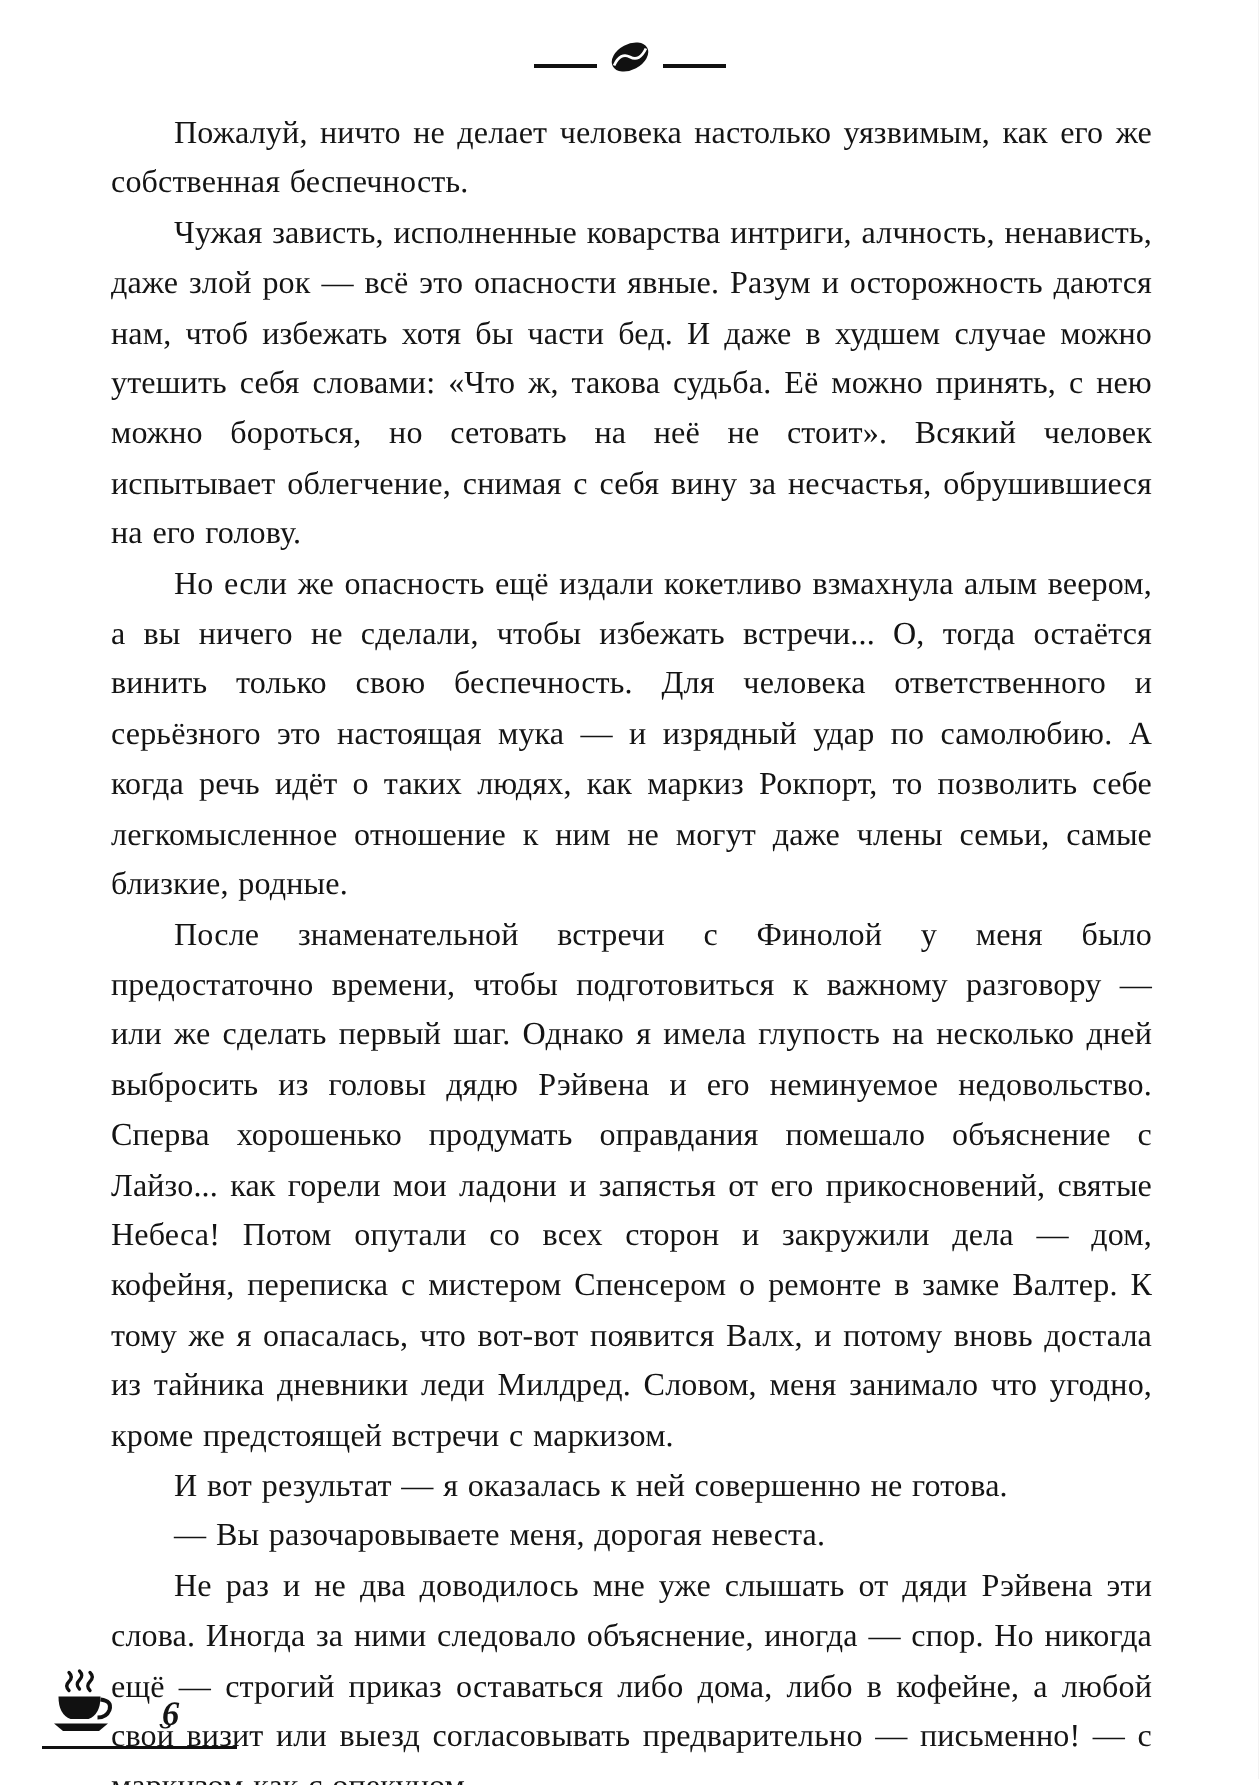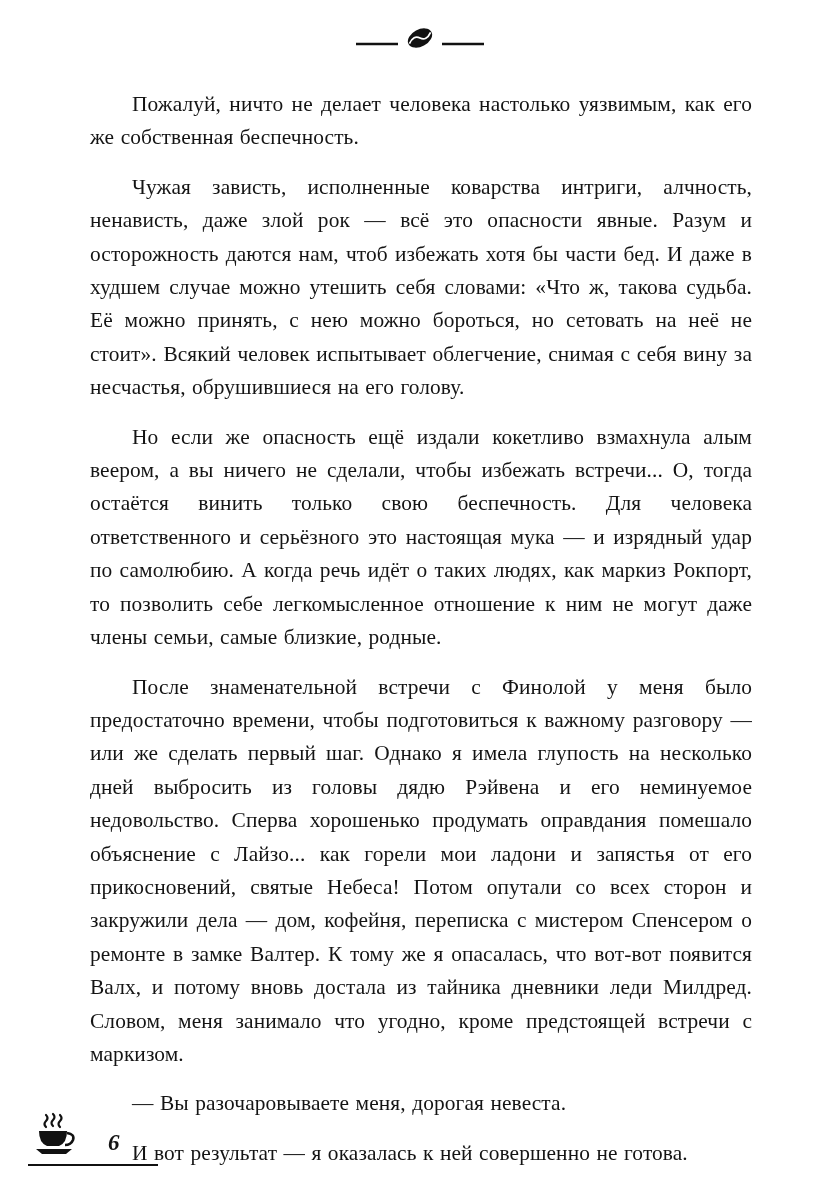--- a/index.html
+++ b/index.html
@@ -19,21 +19,21 @@
   }
   .ornament svg{display:block;}
   
   .text-block{
     position:absolute;
     left:74px;
     width:694px;
     top:72px;
   }
   .text-block p{
-    margin:16px;
+    margin:0;
     font-size:21.4px;
     line-height:33.4px;
     text-align:justify;
     text-indent:42px;
     letter-spacing:0.1px;
     word-spacing:1px;
     hyphens:auto;
     -webkit-hyphens:auto;
   }
   
@@ -76,22 +76,22 @@
       </g>
       <line x1="88" y1="18" x2="130" y2="18" stroke="#111" stroke-width="2.6"></line>
     </svg>
   </div>
 
   <div class="text-block">
     <p>Пожалуй, ничто не делает человека настолько уязвимым, как его же собственная беспечность.</p>
     <p>Чужая зависть, исполненные коварства интриги, алчность, ненависть, даже злой рок — всё это опасности явные. Разум и осторожность даются нам, чтоб избежать хотя бы части бед. И даже в худшем случае можно утешить себя словами: «Что ж, такова судьба. Её можно принять, с нею можно бороться, но сетовать на неё не стоит». Всякий человек испытывает облегчение, снимая с себя вину за несчастья, обрушившиеся на его голову.</p>
     <p>Но если же опасность ещё издали кокетливо взмахнула алым веером, а вы ничего не сделали, чтобы избежать встречи... О, тогда остаётся винить только свою беспечность. Для человека ответственного и серьёзного это настоящая мука — и изрядный удар по самолюбию. А когда речь идёт о таких людях, как маркиз Рокпорт, то позволить себе легкомысленное отношение к ним не могут даже члены семьи, самые близкие, родные.</p>
     <p>После знаменательной встречи с Финолой у меня было предостаточно времени, чтобы подготовиться к важному разговору — или же сделать первый шаг. Однако я имела глупость на несколько дней выбросить из головы дядю Рэйвена и его неминуемое недовольство. Сперва хорошенько продумать оправдания помешало объяснение с Лайзо... как горели мои ладони и запястья от его прикосновений, святые Небеса! Потом опутали со всех сторон и закружили дела — дом, кофейня, переписка с мистером Спенсером о ремонте в замке Валтер. К тому же я опасалась, что вот-вот появится Валх, и потому вновь достала из тайника дневники леди Милдред. Словом, меня занимало что угодно, кроме предстоящей встречи с маркизом.</p>
+    <p>И вот результат — я оказалась к ней совершенно не готова.</p>
     <p>— Вы разочаровываете меня, дорогая невеста.</p>
-    <p>И вот результат — я оказалась к ней совершенно не готова.</p>
     <p>Не раз и не два доводилось мне уже слышать от дяди Рэйвена эти слова. Иногда за ними следовало объяснение, иногда — спор. Но никогда ещё — строгий приказ оставаться либо дома, либо в кофейне, а любой свой визит или выезд согласовывать предварительно — письменно! — с маркизом как с опекуном.</p>
   </div>
 
   <div class="footer">
     <div class="footer-row">
       <svg width="46" height="46" viewBox="0 0 46 46">
 
         <path d="M14 3 q3 3 0 6 q-3 3 0 6" fill="none" stroke="#111" stroke-width="2.2" stroke-linecap="round"></path>
         <path d="M21 2 q3 3 0 6 q-3 3 0 6" fill="none" stroke="#111" stroke-width="2.2" stroke-linecap="round"></path>
         <path d="M28 3 q3 3 0 6 q-3 3 0 6" fill="none" stroke="#111" stroke-width="2.2" stroke-linecap="round"></path>

